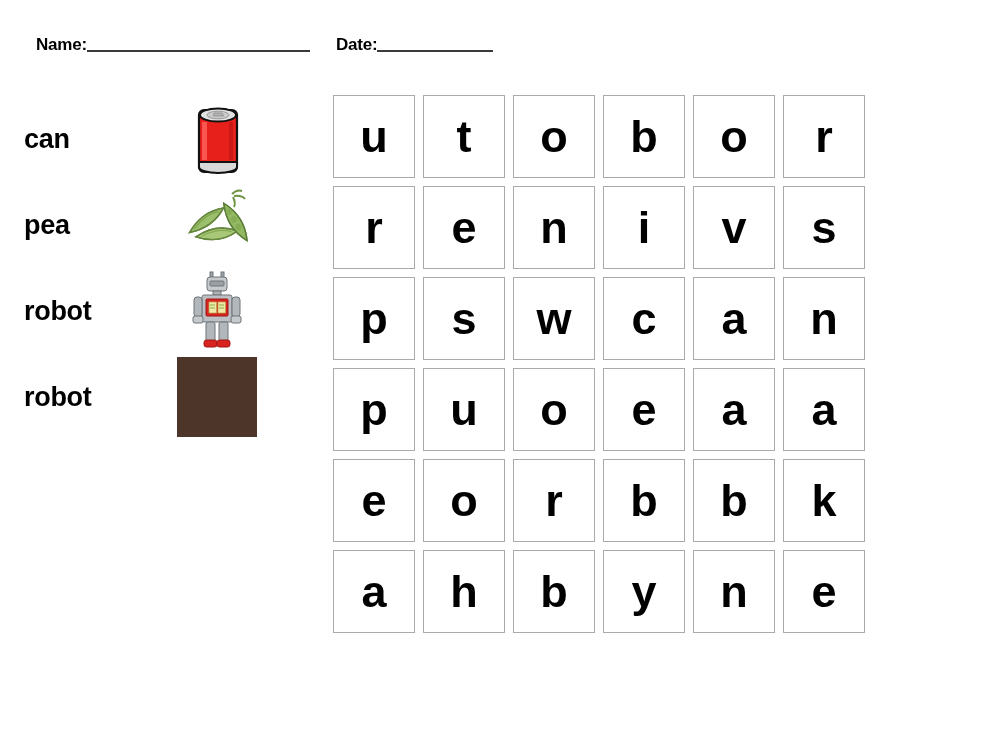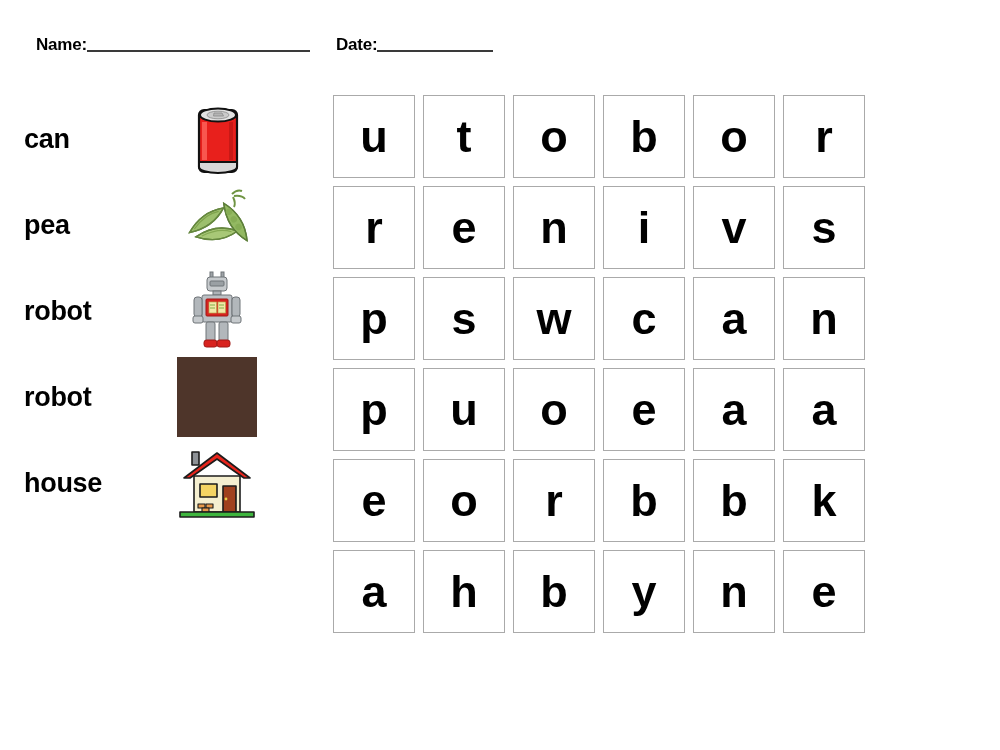--- a/index.html
+++ b/index.html
@@ -193,41 +193,20 @@
     </div>
     <div class="word-row">
       <span class="word-label">robot</span>
       <span class="word-pic">
     <svg viewBox="0 0 82 82" xmlns="http://www.w3.org/2000/svg">
       <rect x="1" y="1" width="80" height="80" fill="#4a3228"></rect>
       <rect x="1" y="1" width="80" height="80" fill="#5a3e30" opacity="0.25"></rect>
     </svg>
       </span>
     </div>
-    <div class="word-row">
-      <span class="word-label">house</span>
-      <span class="word-pic">
-    <svg viewBox="0 0 82 82" xmlns="http://www.w3.org/2000/svg">
-      <g stroke="#1c1c1c" stroke-width="1.6" stroke-linejoin="round">
-        <rect x="16" y="10" width="7" height="13" fill="#8d9196"></rect>
-        <rect x="18" y="34" width="46" height="36" fill="#f5efd0"></rect>
-        <path d="M8 36 L41 11 L74 36 L68 36 L41 17 L14 36 z" fill="#e8251c"></path>
-        <rect x="24" y="42" width="17" height="13" fill="#f5d463"></rect>
-        <rect x="47" y="44" width="13" height="26" fill="#a0411e"></rect>
-        <circle cx="50" cy="57" r="1.4" fill="#e8d14a" stroke="none"></circle>
-        <g stroke-width="1.1">
-          <rect x="22" y="62" width="7" height="4" fill="#e8994a"></rect>
-          <rect x="30" y="62" width="7" height="4" fill="#e8994a"></rect>
-          <rect x="26" y="66" width="7" height="4" fill="#e8994a"></rect>
-        </g>
-        <rect x="4" y="70" width="74" height="5" fill="#3eb53e"></rect>
-      </g>
-    </svg>
-      </span>
-    </div>
   </div>
 
 <div id="letter-grid">
     <div class="grid-cell">u</div>
     <div class="grid-cell">t</div>
     <div class="grid-cell">o</div>
     <div class="grid-cell">b</div>
     <div class="grid-cell">o</div>
     <div class="grid-cell">r</div>
     <div class="grid-cell">r</div>

